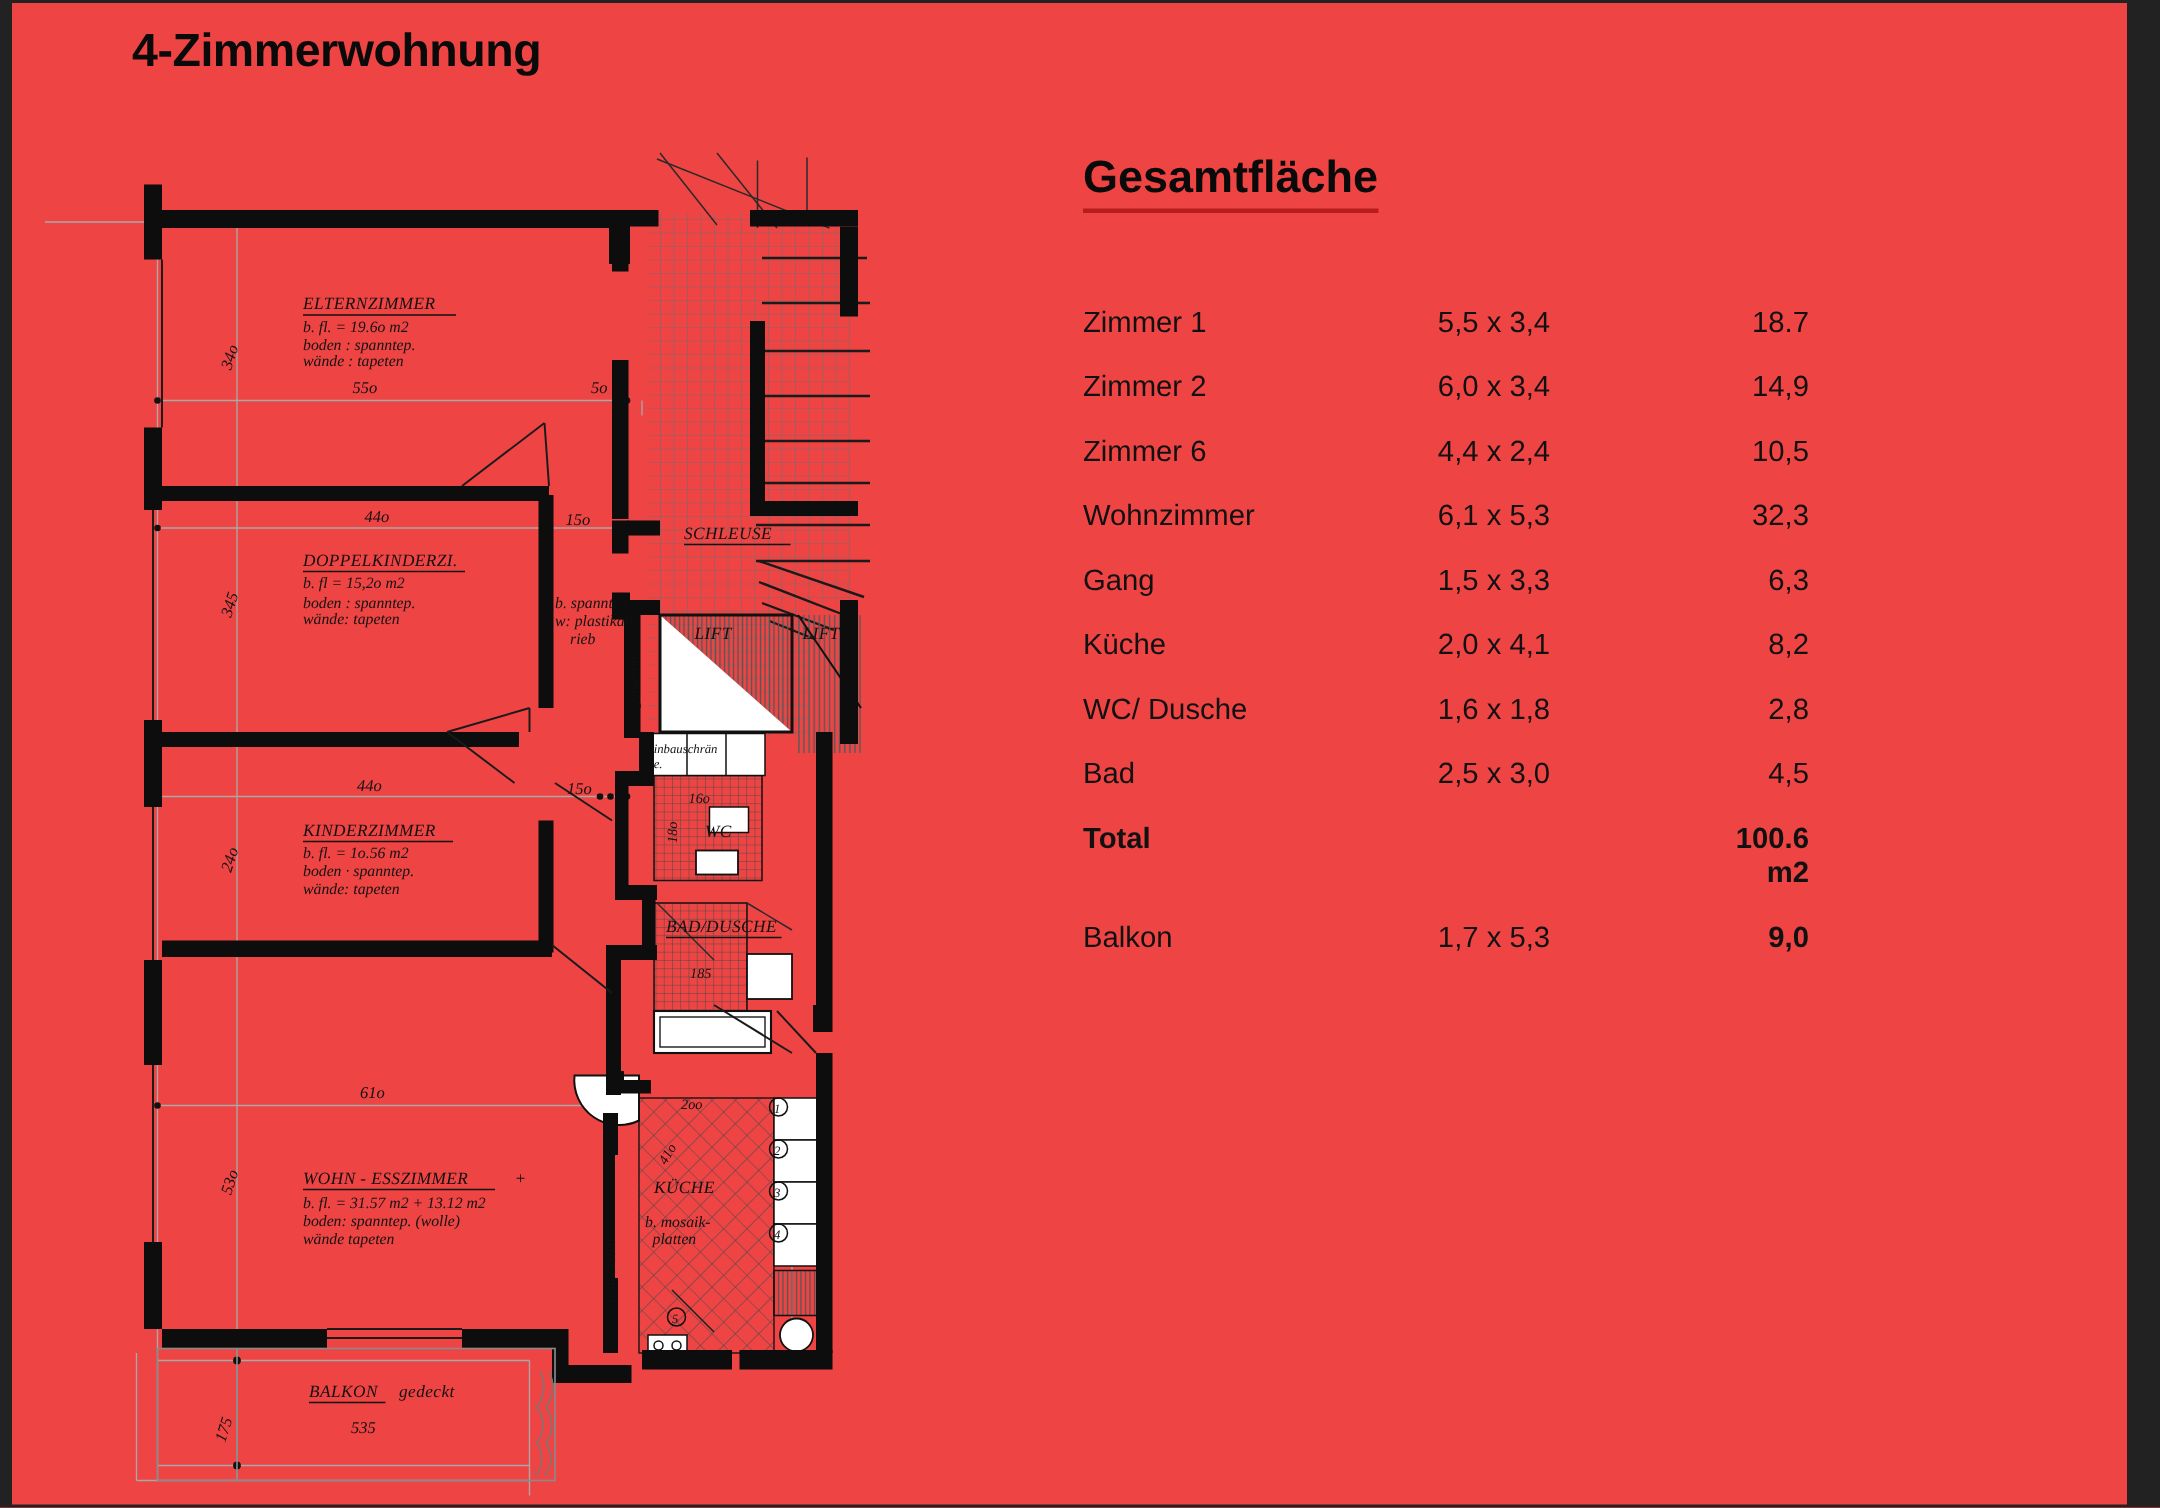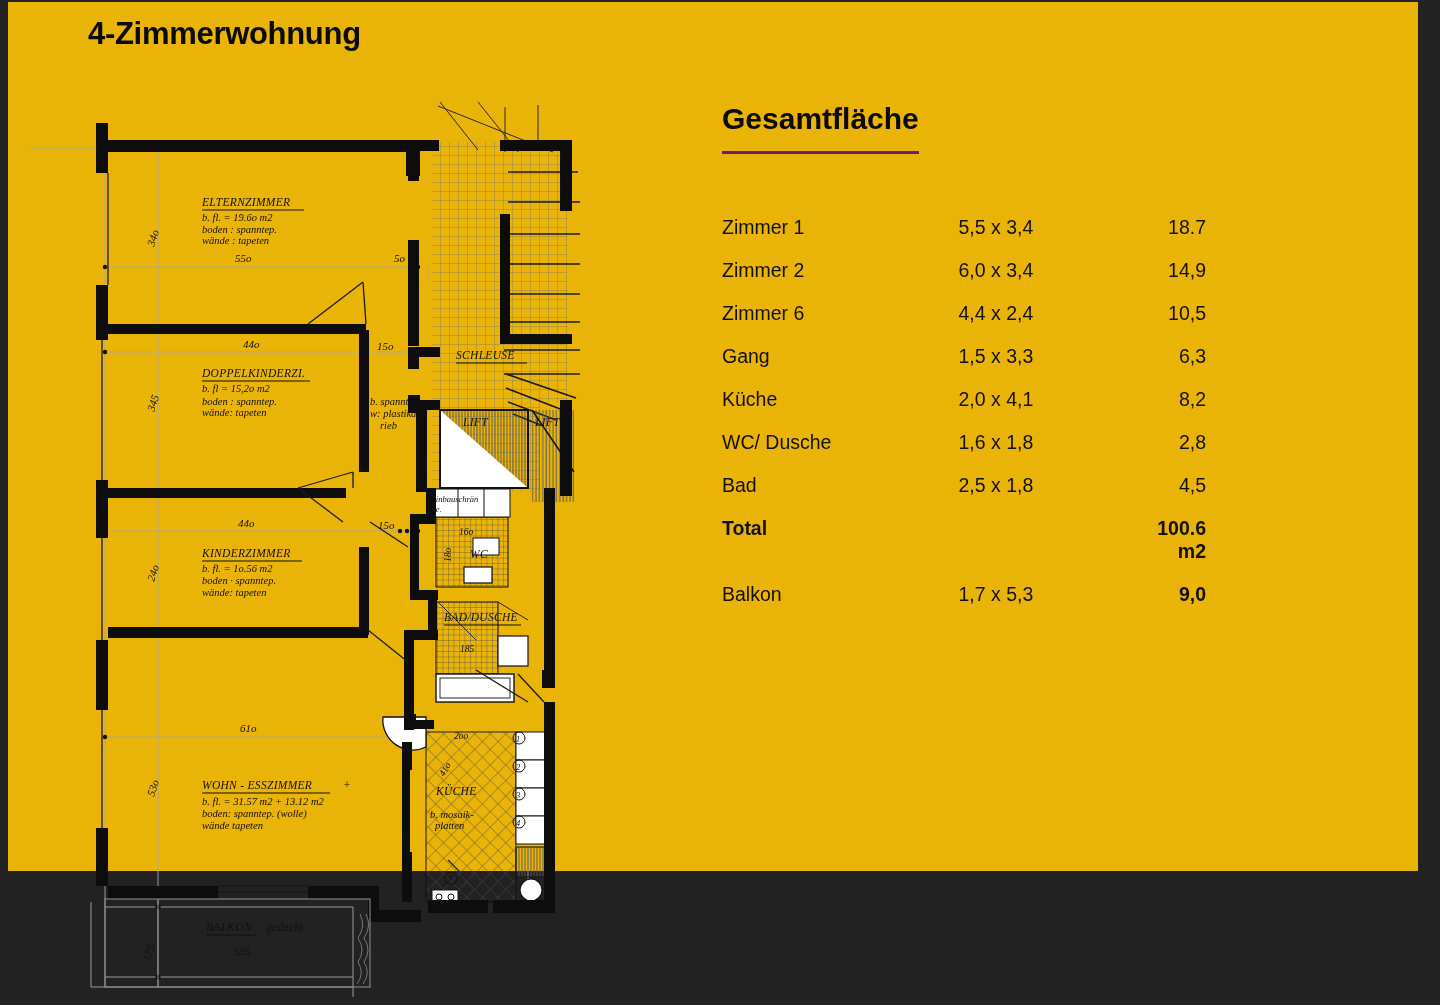--- a/index.html
+++ b/index.html
@@ -5,37 +5,37 @@
   * { box-sizing: border-box; }
   html, body { margin:0; padding:0; }
   body {
     width:1440px; height:1005px;
     background:#222222;
     font-family:"Liberation Sans", sans-serif;
     overflow:hidden;
   }
   #page {
     position:absolute; left:8px; top:2px;
-    width:1410px; height:869px;
-    background:#eab308;
+    width:1410px; height:1001px;
+    background:#ef4444;
   }
 
   
   #doc-title {
     position:absolute; left:80px; top:14px;
     font-size:31px; font-weight:bold; letter-spacing:-0.3px;
     color:#0a0a0a; white-space:nowrap;
   }
 
   
   #area-panel { position:absolute; left:705px; top:100px; width:590px; }
   #area-heading {
     font-size:30px; font-weight:bold; color:#0a0a0a;
-    display:inline-block; padding-bottom:15px;
-    border-bottom:3px solid #701a75; margin-left:9px;
+    display:inline-block; padding-bottom:3px;
+    border-bottom:3px solid #b91c1c; margin-left:9px;
   }
   #area-table { margin-top:52px; width:545px; border-collapse:collapse; }
   #area-table td { font-size:19.5px; color:#111; padding:10px 0 10px 0; vertical-align:baseline; }
   #area-table td.c-name { width:246px; padding-left:9px; }
   #area-table td.c-dim  { width:190px; }
   #area-table td.c-val  { width:110px; text-align:right; padding-right:52px; }
   tr.total-row td { font-weight:bold; padding-top:42px; font-size:20px; }
   tr.balkon-row td { padding-top:80px; }
   td.bold { font-weight:bold; }
 
@@ -420,37 +420,42 @@
             <td class="c-name">Zimmer 2</td>
             <td class="c-dim">6,0 x 3,4</td>
             <td class="c-val">14,9</td>
           </tr>
           <tr>
             <td class="c-name">Zimmer 6</td>
             <td class="c-dim">4,4 x 2,4</td>
             <td class="c-val">10,5</td>
           </tr>
           <tr>
+            <td class="c-name">Wohnzimmer</td>
+            <td class="c-dim">6,1 x 5,3</td>
+            <td class="c-val">32,3</td>
+          </tr>
+          <tr>
             <td class="c-name">Gang</td>
             <td class="c-dim">1,5 x 3,3</td>
             <td class="c-val">6,3</td>
           </tr>
           <tr>
             <td class="c-name">Küche</td>
             <td class="c-dim">2,0 x 4,1</td>
             <td class="c-val">8,2</td>
           </tr>
           <tr>
             <td class="c-name">WC/ Dusche</td>
             <td class="c-dim">1,6 x 1,8</td>
             <td class="c-val">2,8</td>
           </tr>
           <tr>
             <td class="c-name">Bad</td>
-            <td class="c-dim">2,5 x 1,8</td>
+            <td class="c-dim">2,5 x 3,0</td>
             <td class="c-val">4,5</td>
           </tr>
           <tr class="total-row">
             <td class="c-name">Total</td>
             <td class="c-dim"></td>
             <td class="c-val bold">100.6  m2</td>
           </tr>
           <tr class="balkon-row">
             <td class="c-name">Balkon</td>
             <td class="c-dim">1,7 x 5,3</td>

